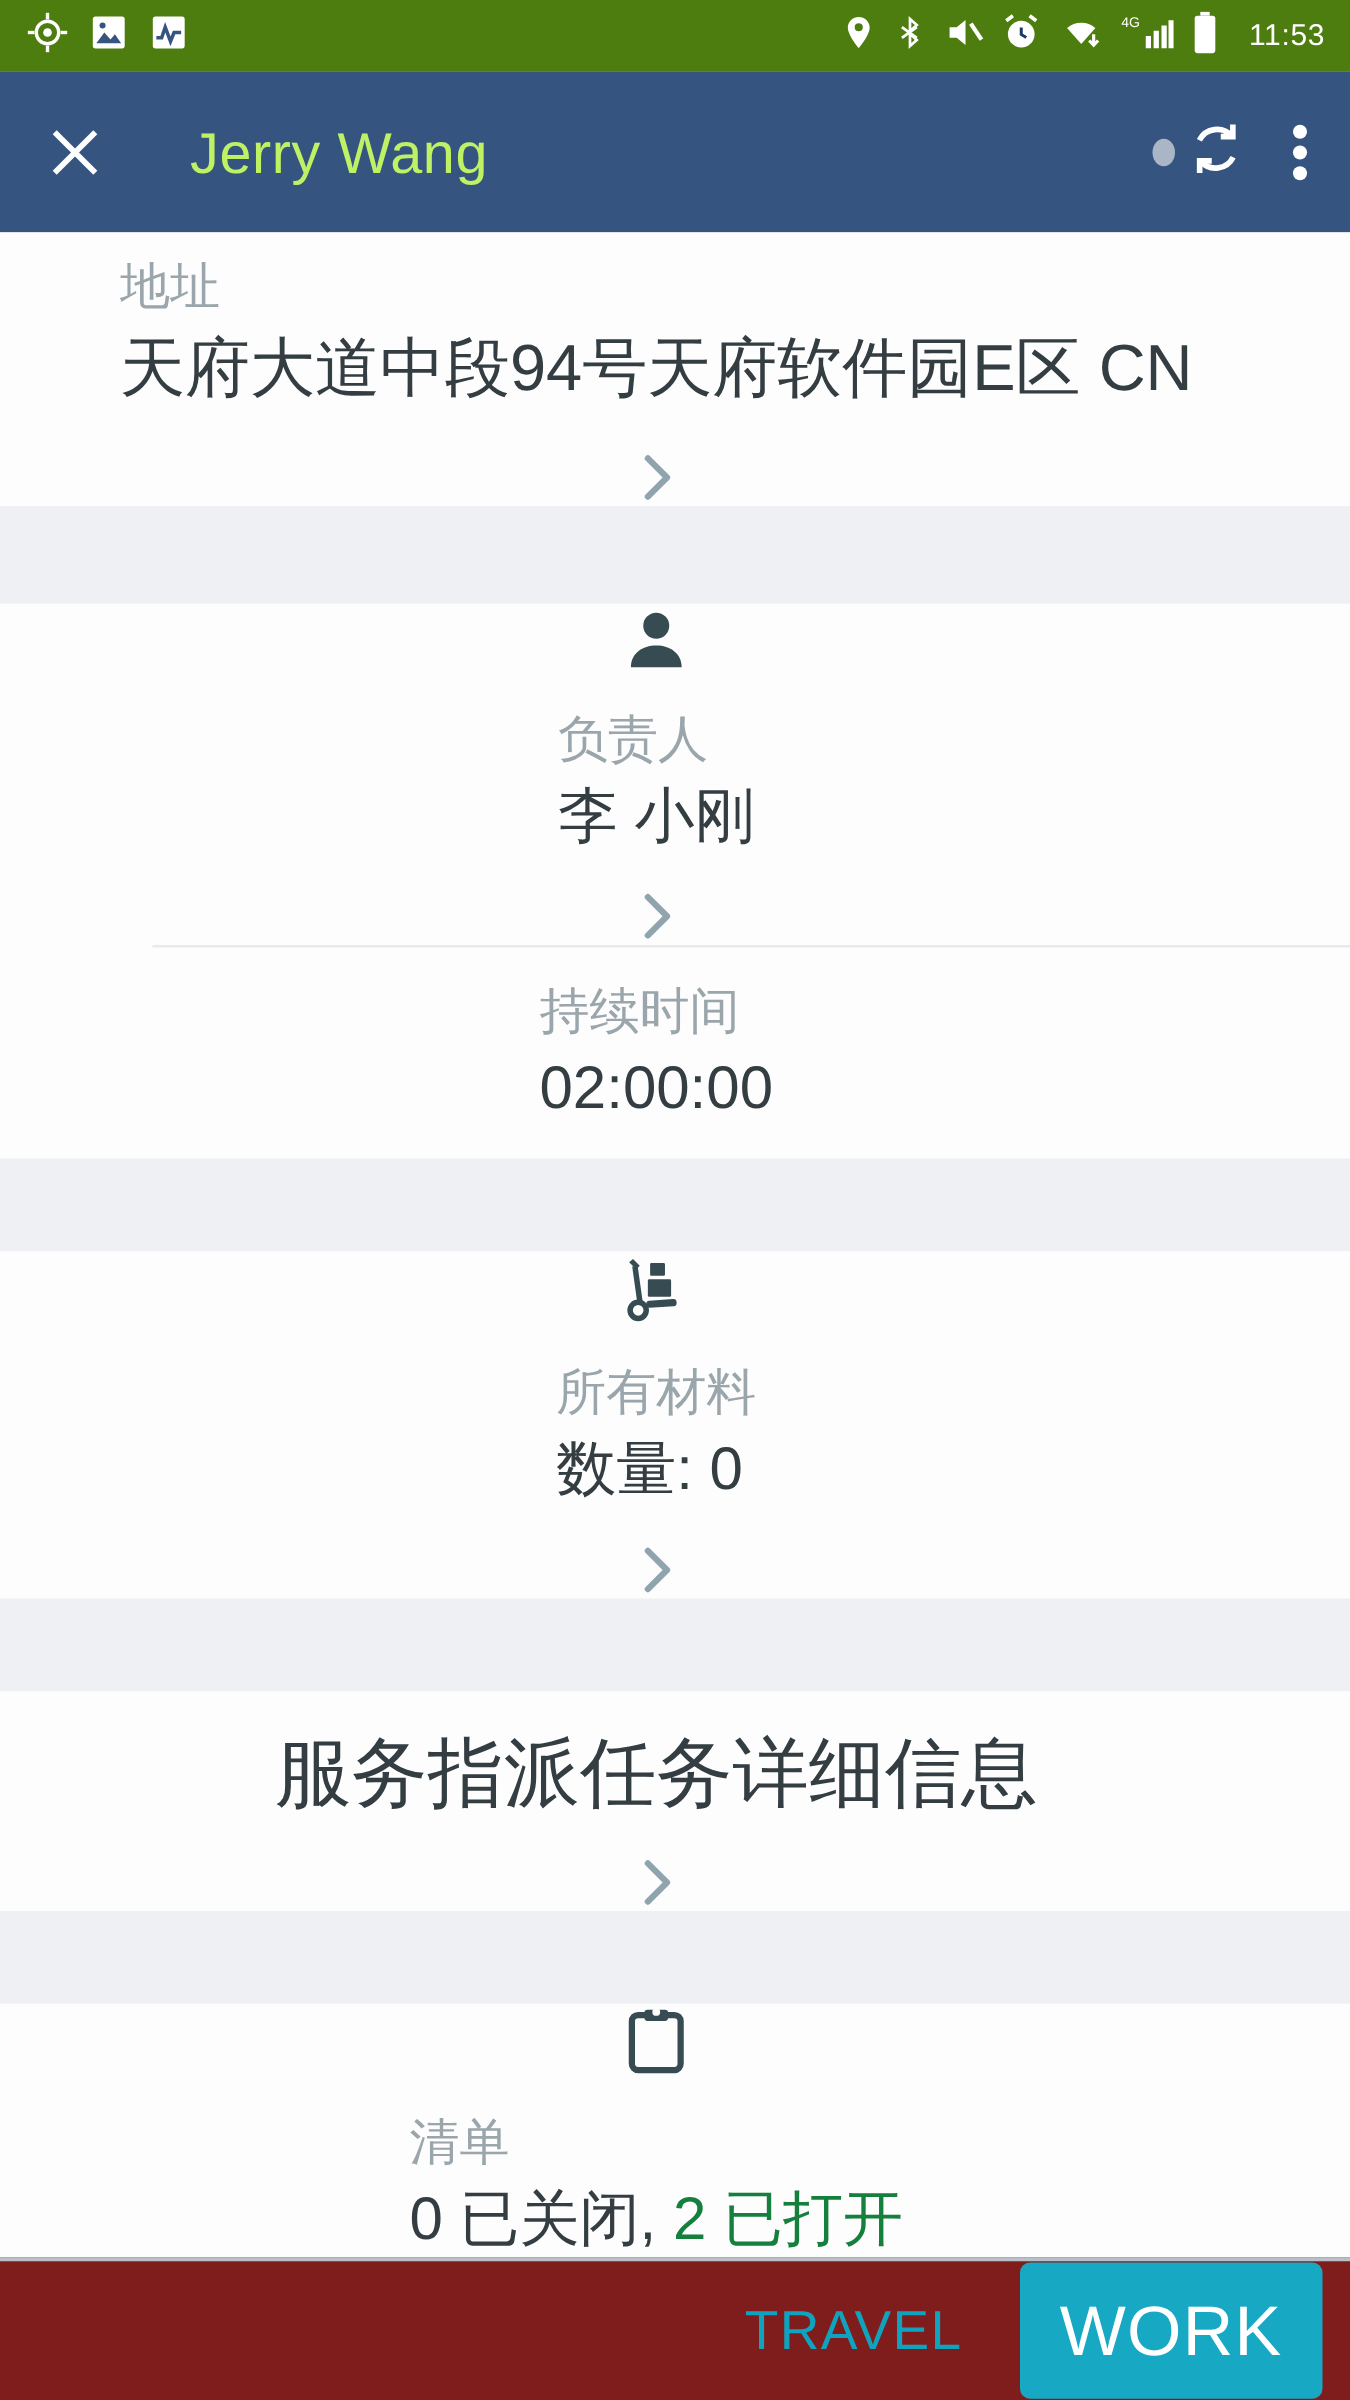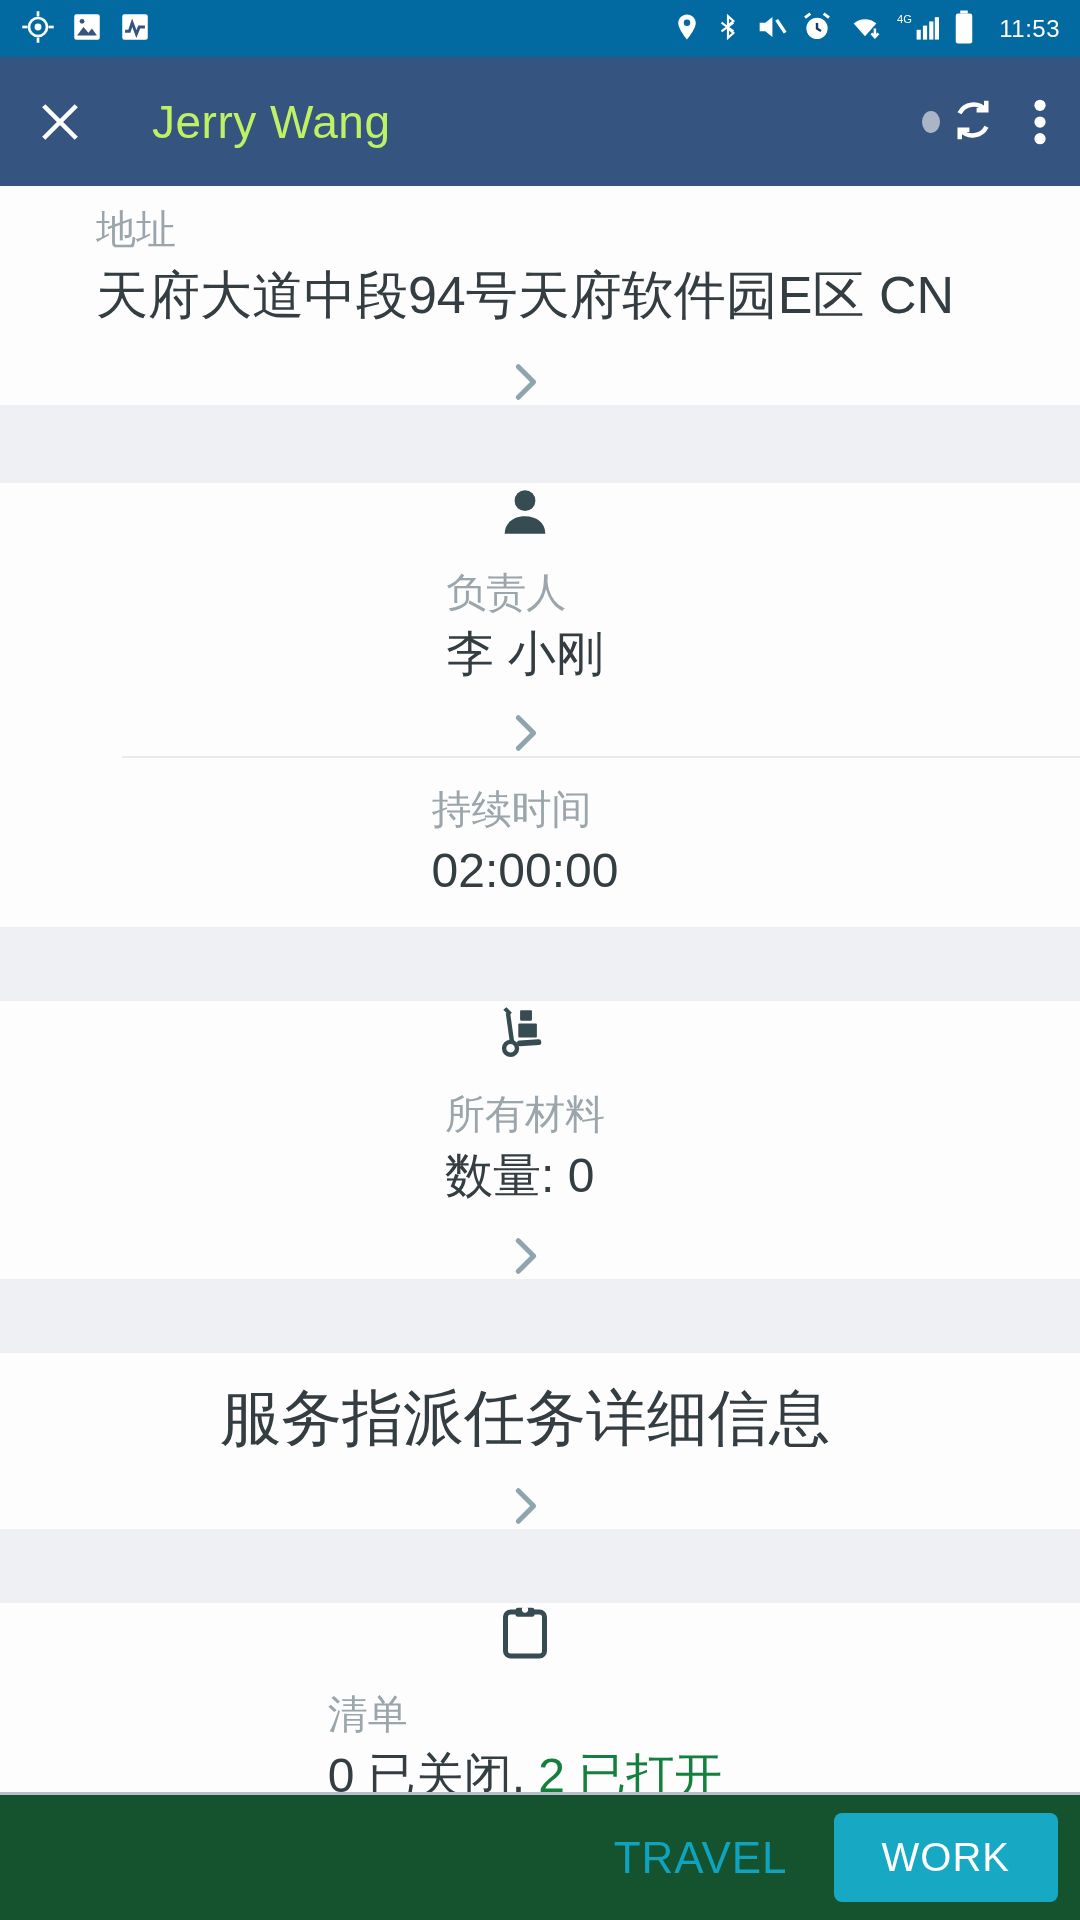--- a/index.html
+++ b/index.html
@@ -6,21 +6,21 @@
   html,body { width:1080px; height:1920px; }
   body {
     font-family:"Liberation Sans","DejaVu Sans",sans-serif;
     background:#eff0f4;
     overflow:hidden;
   }
 
   
   .statusbar{
     height:57px; width:100%;
-    background:#0369a1;
+    background:#4d7c0f;
     display:flex; align-items:center;
     padding:0 20px;
     color:#ffffff;
   }
   .sb-left{ display:flex; align-items:center; gap:14px; }
   .sb-right{ margin-left:auto; display:flex; align-items:center; gap:13px; }
   .sb-ico{ display:block; }
   .sb-time{
     font-size:24px; letter-spacing:0.5px; font-weight:400;
     margin-left:10px; line-height:1; color:#fff;
@@ -83,37 +83,37 @@
   
   .addr-body{ padding:18px 0 30px 0; }
   .addr-label{ margin-bottom:8px; }
   .divider{
     height:2px; background:#e8eaed; margin-left:122px; width:calc(100% - 122px);
   }
 
   
   .bottombar{
     position:absolute; left:0; bottom:0;
-    width:1080px; height:128px;
-    background:#14532d;
+    width:1080px; height:114px;
+    background:#7f1d1d;
     border-top:3px solid #b9bfc6;
     display:flex; align-items:center; justify-content:flex-end;
     padding-right:22px; gap:0;
   }
   .btn-text{
     color:#0fa3bf; font-size:44px; font-weight:400;
     letter-spacing:1px; padding:0 34px;
     background:transparent; border:none;
     font-family:"Liberation Sans",sans-serif;
   }
   .btn-filled{
     background:#17a8c4; color:#ffffff;
-    font-size:40px; font-weight:400; letter-spacing:1px;
+    font-size:56px; font-weight:400; letter-spacing:1px;
     border:none; border-radius:8px;
-    padding:22px 48px; margin-left:12px;
+    padding:22px 32px; margin-left:12px;
     font-family:"Liberation Sans",sans-serif;
   }
   .page{ position:relative; width:1080px; height:1920px; overflow:hidden; }
 </style>
 </head>
 <body>
 
 <div class="page">
 
   <div class="statusbar">

